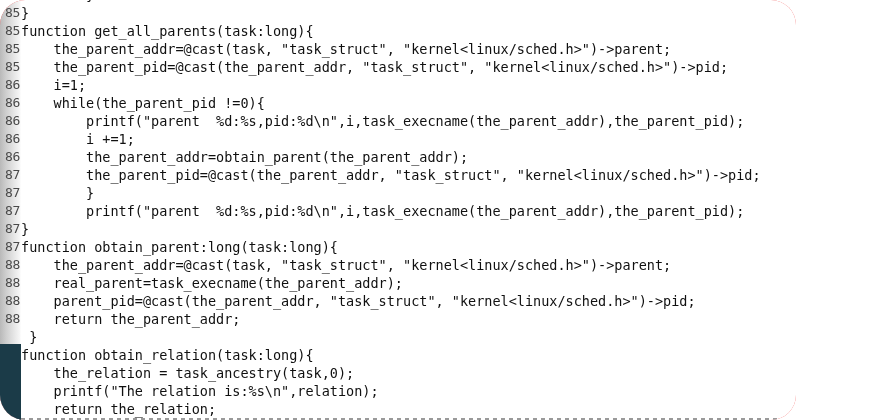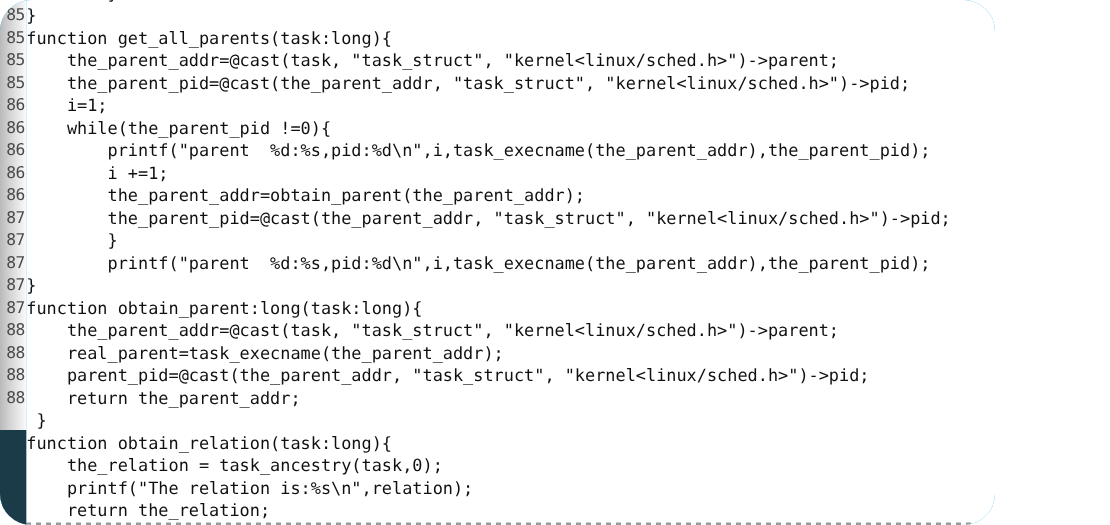--- a/index.html
+++ b/index.html
@@ -11,21 +11,21 @@
     width: 888px;
     height: 420px;
     overflow: hidden;
     font-family: "DejaVu Sans Mono", "Liberation Mono", monospace;
   }
 
   #editor-window {
     position: relative;
     width: 796px;
     height: 420px;
-    background: #0ea5e9;
+    background: #ef4444;
     overflow: hidden;
     border-radius: 25px;
   }
 
   
   #gutter {
     position: absolute;
     left: 0;
     top: 0;
     width: 21px;

